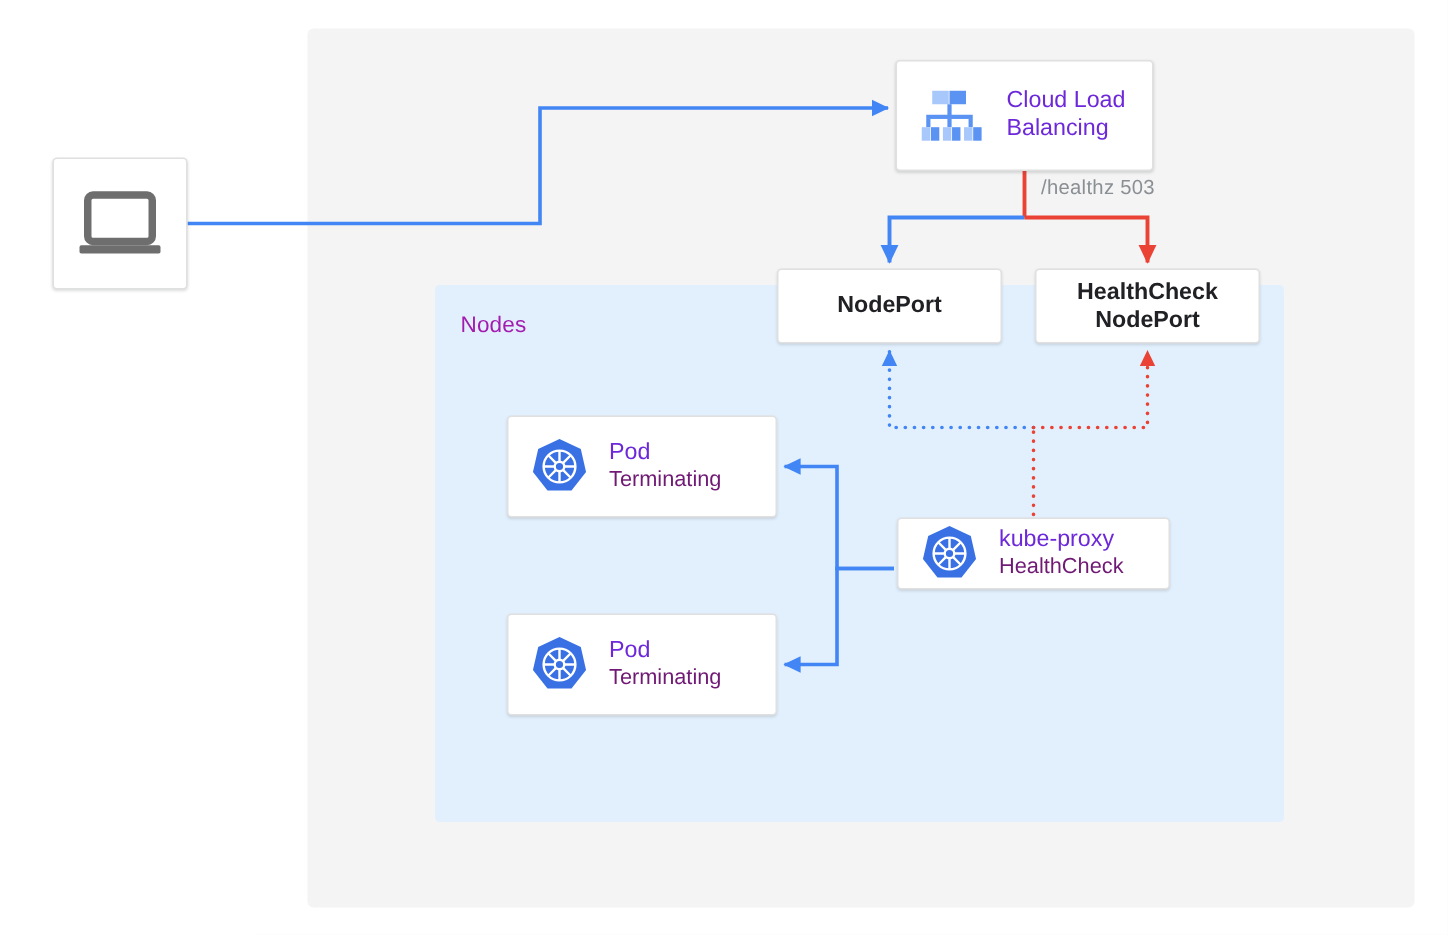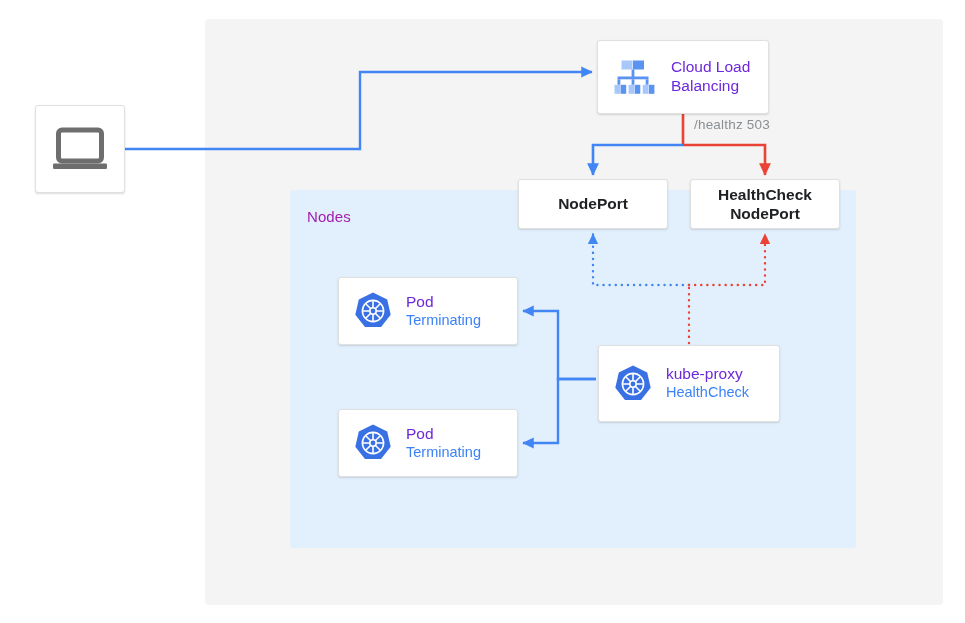--- a/index.html
+++ b/index.html
@@ -29,35 +29,35 @@
     position:absolute;background:#ffffff;border:1px solid #e0e0e0;
     border-radius:3px;box-sizing:border-box;
     box-shadow:0 1px 2px rgba(60,64,67,.18);
   }
   .card-row{
     display:flex;align-items:center;height:100%;
     padding:0 14px;box-sizing:border-box;gap:13px;
   }
   .card-text{display:flex;flex-direction:column;justify-content:center;line-height:1.22;}
   .t-main{font-size:15.5px;color:#6d28d9;}
-  .t-sub{font-size:14.5px;color:#3b82f6;}
+  .t-sub{font-size:14.5px;color:#701a75;}
   .card-center{
     display:flex;align-items:center;justify-content:center;height:100%;
     text-align:center;font-weight:bold;font-size:15.5px;color:#202124;
     line-height:1.24;
   }
 
   
   #laptop-card{left:35px;top:105px;width:90px;height:88px;}
   #clb-card{left:597px;top:40px;width:172px;height:74px;}
   #nodeport-card{left:518px;top:179px;width:150px;height:50px;}
   #hcnodeport-card{left:690px;top:179px;width:150px;height:50px;}
   #pod1-card{left:338px;top:277px;width:180px;height:68px;}
   #pod2-card{left:338px;top:409px;width:180px;height:68px;}
-  #kubeproxy-card{left:598px;top:345px;width:182px;height:77px;}
+  #kubeproxy-card{left:598px;top:345px;width:182px;height:48px;}
 
   .svg-layer{position:absolute;left:0;top:0;width:965px;height:623px;pointer-events:none;}
   .ic{flex:0 0 auto;display:block;}
   .lap-wrap{display:flex;align-items:center;justify-content:center;width:100%;height:100%;}
   .healthz-label{
     position:absolute;left:694px;top:117px;
     font-size:13.5px;font-weight:normal;color:#8a8f94;letter-spacing:.2px;
   }
 </style>
 </head>

